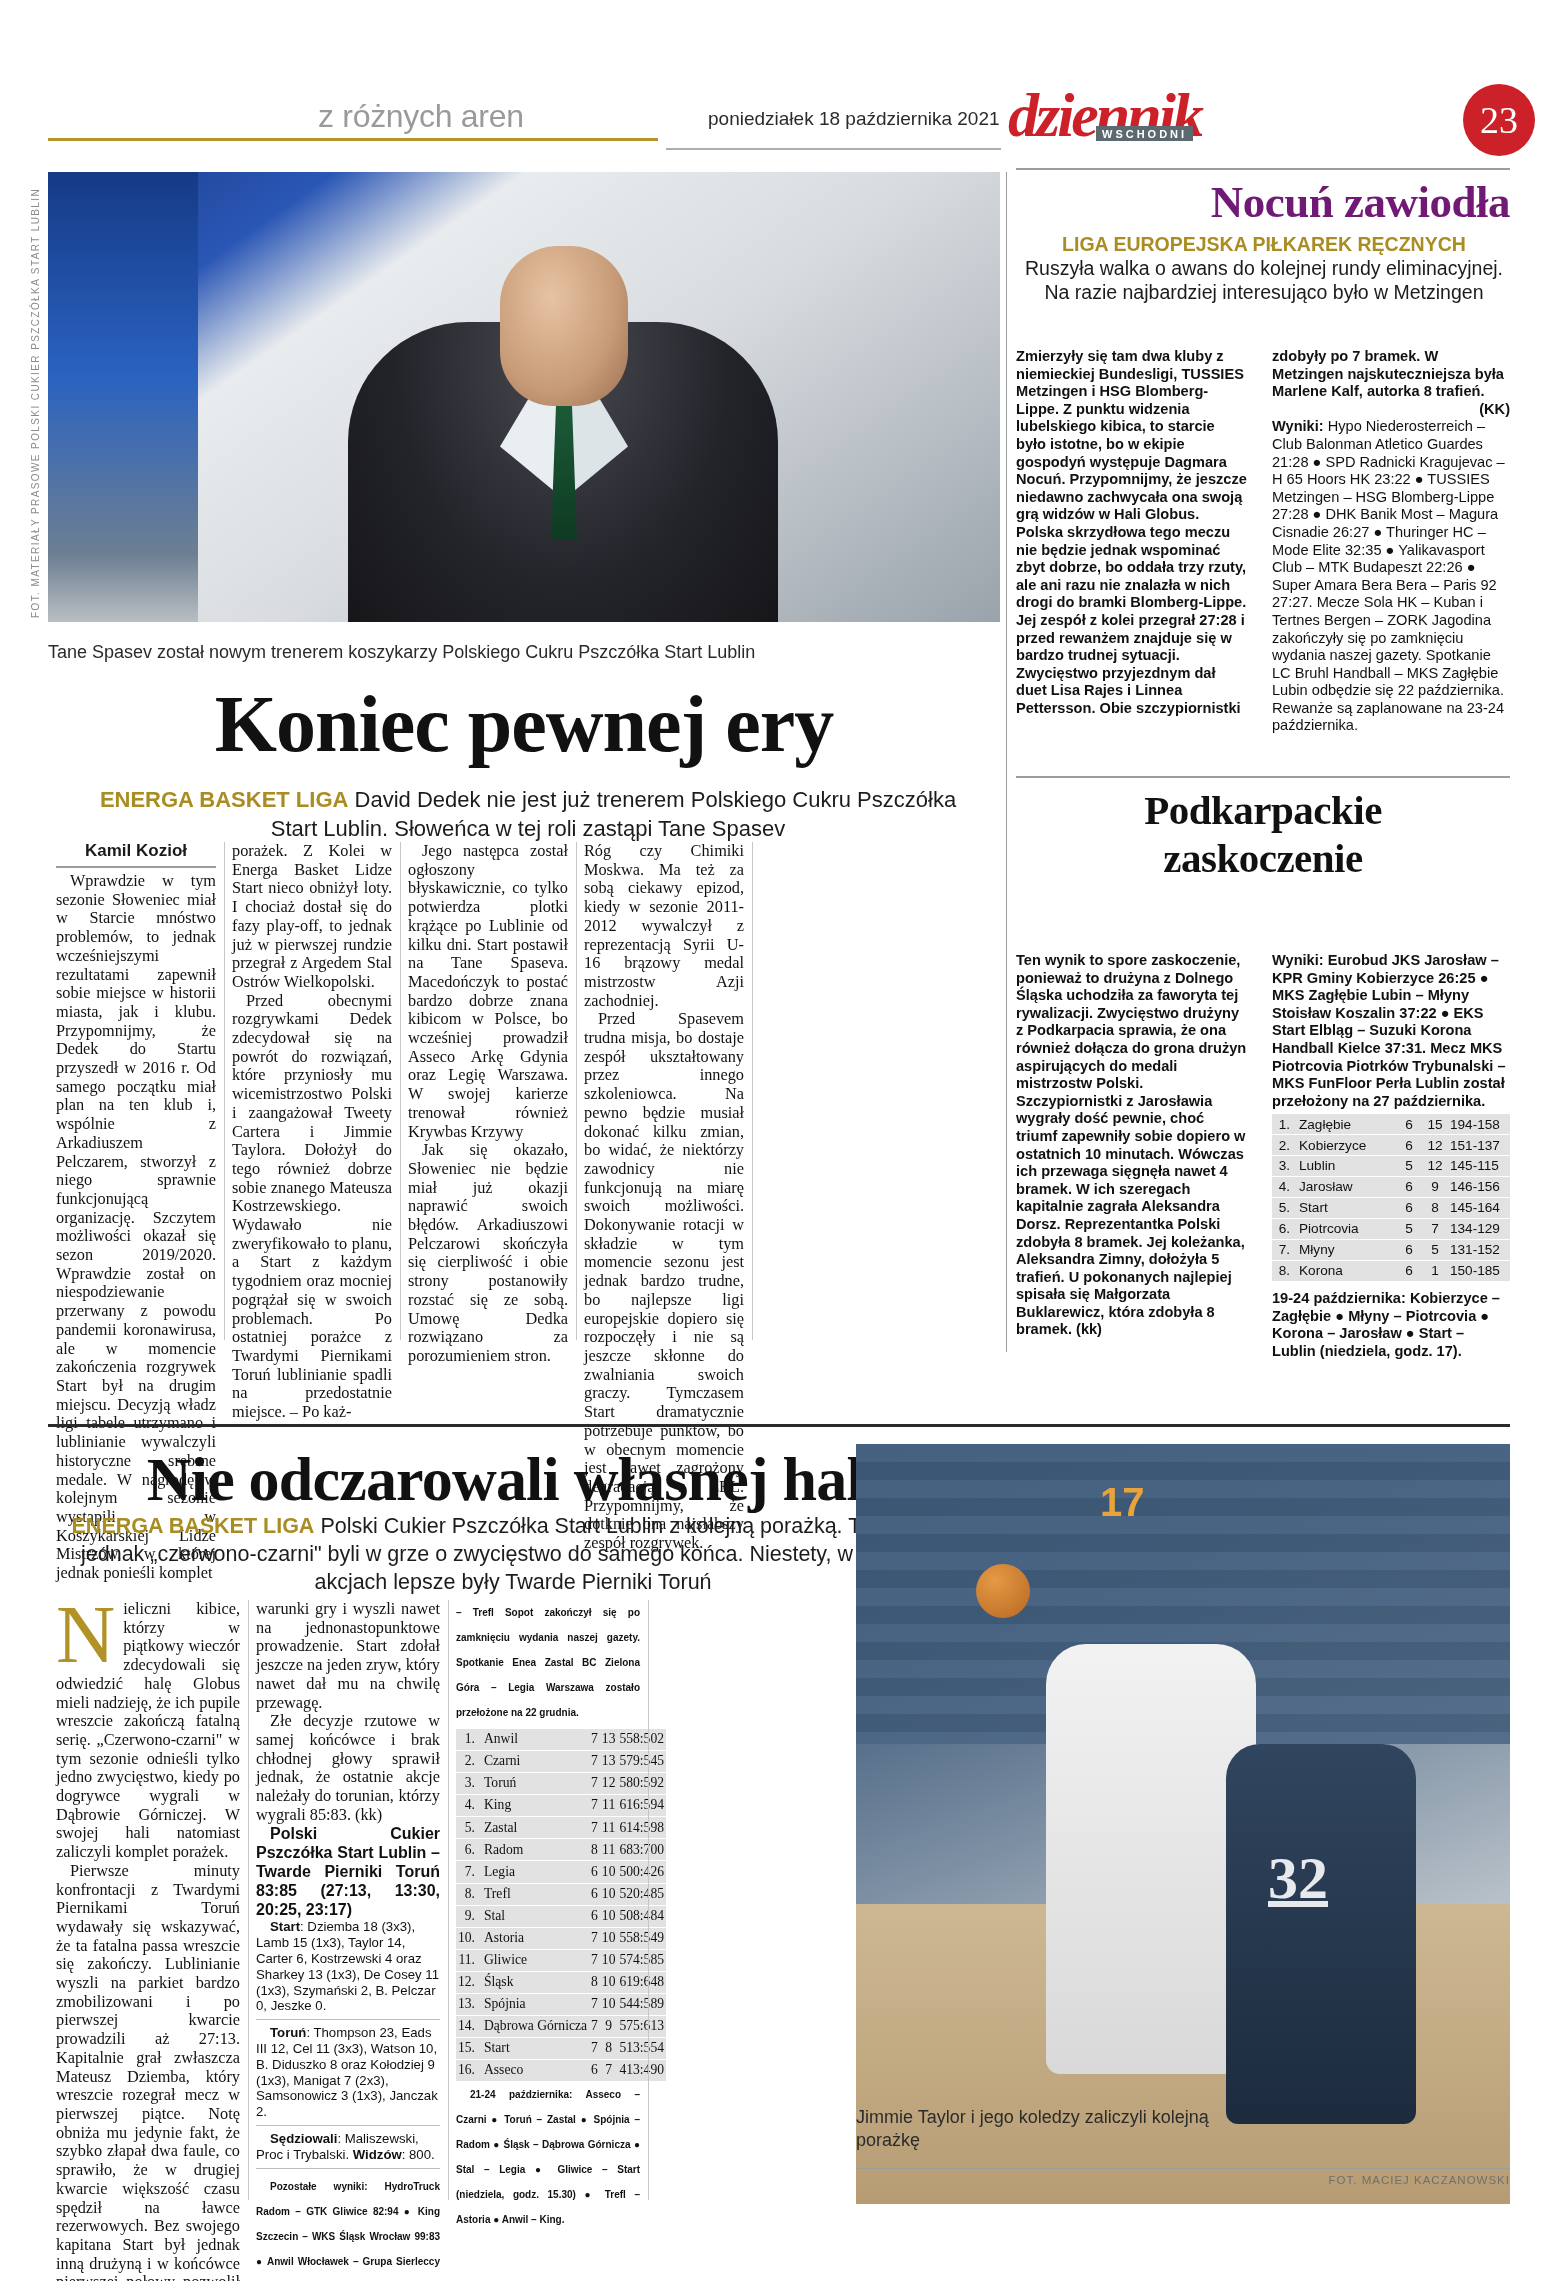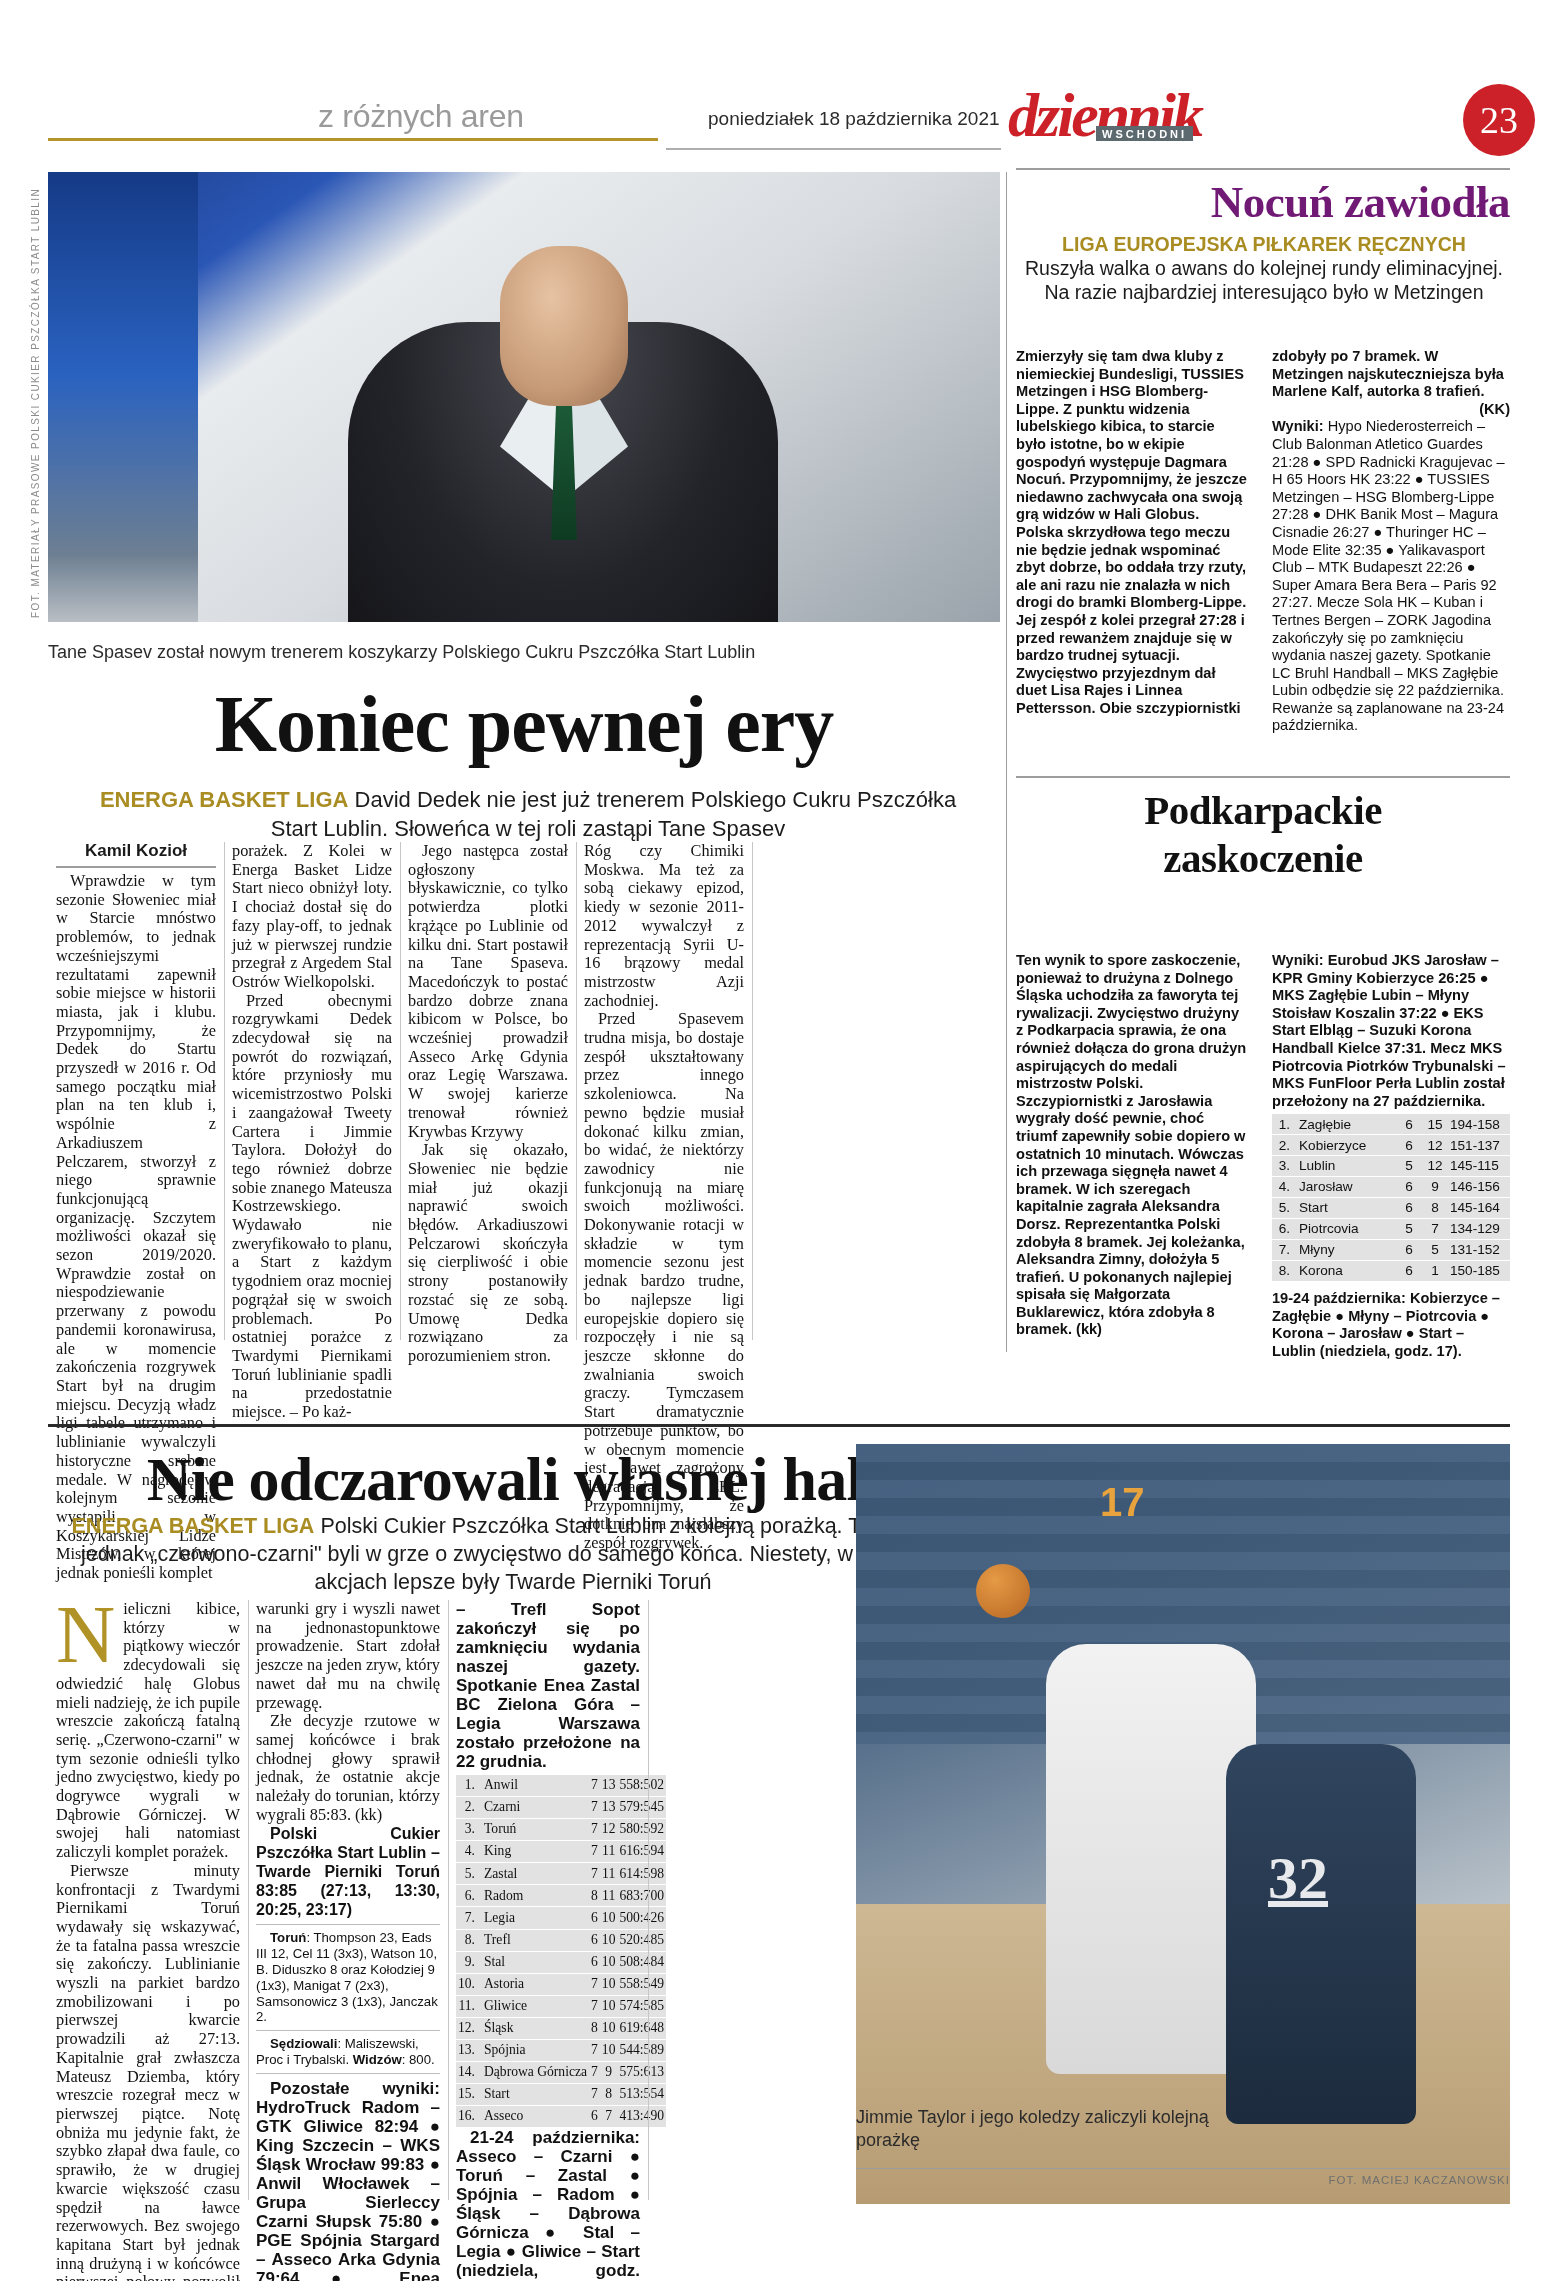--- a/index.html
+++ b/index.html
@@ -381,22 +381,22 @@
     font-weight: bold;
     font-size: 16px;
     line-height: 19px;
     text-indent: 0;
     margin-top: 6px;
   }
   .hr-thin { height:1px; background:#bdbdbd; margin:5px 0; }
 
   .results-block {
     font-family: "Liberation Sans", sans-serif;
-    font-size: 17px;
-    line-height: 19px;
+    font-size: 10px;
+    line-height: 25px;
     font-weight: bold;
     text-indent: 0;
     margin-top: 8px;
   }
 
   
   .b-photo {
     position: absolute;
     left: 856px; top: 1444px;
     width: 654px; height: 760px;
@@ -626,20 +626,21 @@
 
   <div class="col" id="bcol1">
     <p class="noind"><span class="dropcap">N</span><span>ieliczni kibice, którzy w piątkowy wieczór zdecydowali się odwiedzić halę Globus mieli nadzieję, że ich pupile wreszcie zakończą fatalną serię. „Czerwono-czarni" w tym sezonie odnieśli tylko jedno zwycięstwo, kiedy po dogrywce wygrali w Dąbrowie Górniczej. W swojej hali natomiast zaliczyli komplet porażek.</span></p>
     <p>Pierwsze minuty konfrontacji z Twardymi Piernikami Toruń wydawały się wskazywać, że ta fatalna passa wreszcie się zakończy. Lublinianie wyszli na parkiet bardzo zmobilizowani i po pierwszej kwarcie prowadzili aż 27:13. Kapitalnie grał zwłaszcza Mateusz Dziemba, który wreszcie rozegrał mecz w pierwszej piątce. Notę obniża mu jedynie fakt, że szybko złapał dwa faule, co sprawiło, że w drugiej kwarcie większość czasu spędził na ławce rezerwowych. Bez swojego kapitana Start był jednak inną drużyną i w końcówce pierwszej połowy pozwolił rywalom na zniwelowanie przewagi. Tuż po przerwie to goście zaczęli dyktować</p>
   </div>
 
   <div class="col" id="bcol2">
     <p class="noind">warunki gry i wyszli nawet na jednonastopunktowe prowadzenie. Start zdołał jeszcze na jeden zryw, który nawet dał mu na chwilę przewagę.</p>
     <p>Złe decyzje rzutowe w samej końcówce i brak chłodnej głowy sprawił jednak, że ostatnie akcje należały do torunian, którzy wygrali 85:83. (kk)</p>
     <p class="boxscore-title">Polski Cukier Pszczółka Start Lublin – Twarde Pierniki Toruń 83:85 (27:13, 13:30, 20:25, 23:17)</p>
+    <p class="sans-block"><b>Start</b><span>: Dziemba 18 (3x3), Lamb 15 (1x3), Taylor 14, Carter 6, Kostrzewski 4 oraz Sharkey 13 (1x3), De Cosey 11 (1x3), Szymański 2, B. Pelczar 0, Jeszke 0.</span></p>
     <div class="hr-thin"></div>
     <p class="sans-block"><b>Toruń</b><span>: Thompson 23, Eads III 12, Cel 11 (3x3), Watson 10, B. Diduszko 8 oraz Kołodziej 9 (1x3), Manigat 7 (2x3), Samsonowicz 3 (1x3), Janczak 2.</span></p>
     <div class="hr-thin"></div>
     <p class="sans-block"><b>Sędziowali</b><span>: Maliszewski, Proc i Trybalski. </span><b>Widzów</b><span>: 800.</span></p>
     <div class="hr-thin"></div>
     <p class="results-block"><span>Pozostałe wyniki:</span><span style="font-weight:bold;"> HydroTruck Radom – GTK Gliwice 82:94 ● King Szczecin – WKS Śląsk Wrocław 99:83 ● Anwil Włocławek – Grupa Sierleccy Czarni Słupsk 75:80 ● PGE Spójnia Stargard – Asseco Arka Gdynia 79:64 ● Enea Abramczyk Astoria Bydgoszcz – MKS Dąbrowa Górnicza 92:62. Mecz Arged BM Slam Stal Ostrów Wielkopolski</span></p>
   </div>
 
   <div class="col" id="bcol3">
     <p class="results-block noind" style="margin-top:0;"><span>– Trefl Sopot zakończył się po zamknięciu wydania naszej gazety. Spotkanie Enea Zastal BC Zielona Góra – Legia Warszawa zostało przełożone na 22 grudnia.</span></p>

